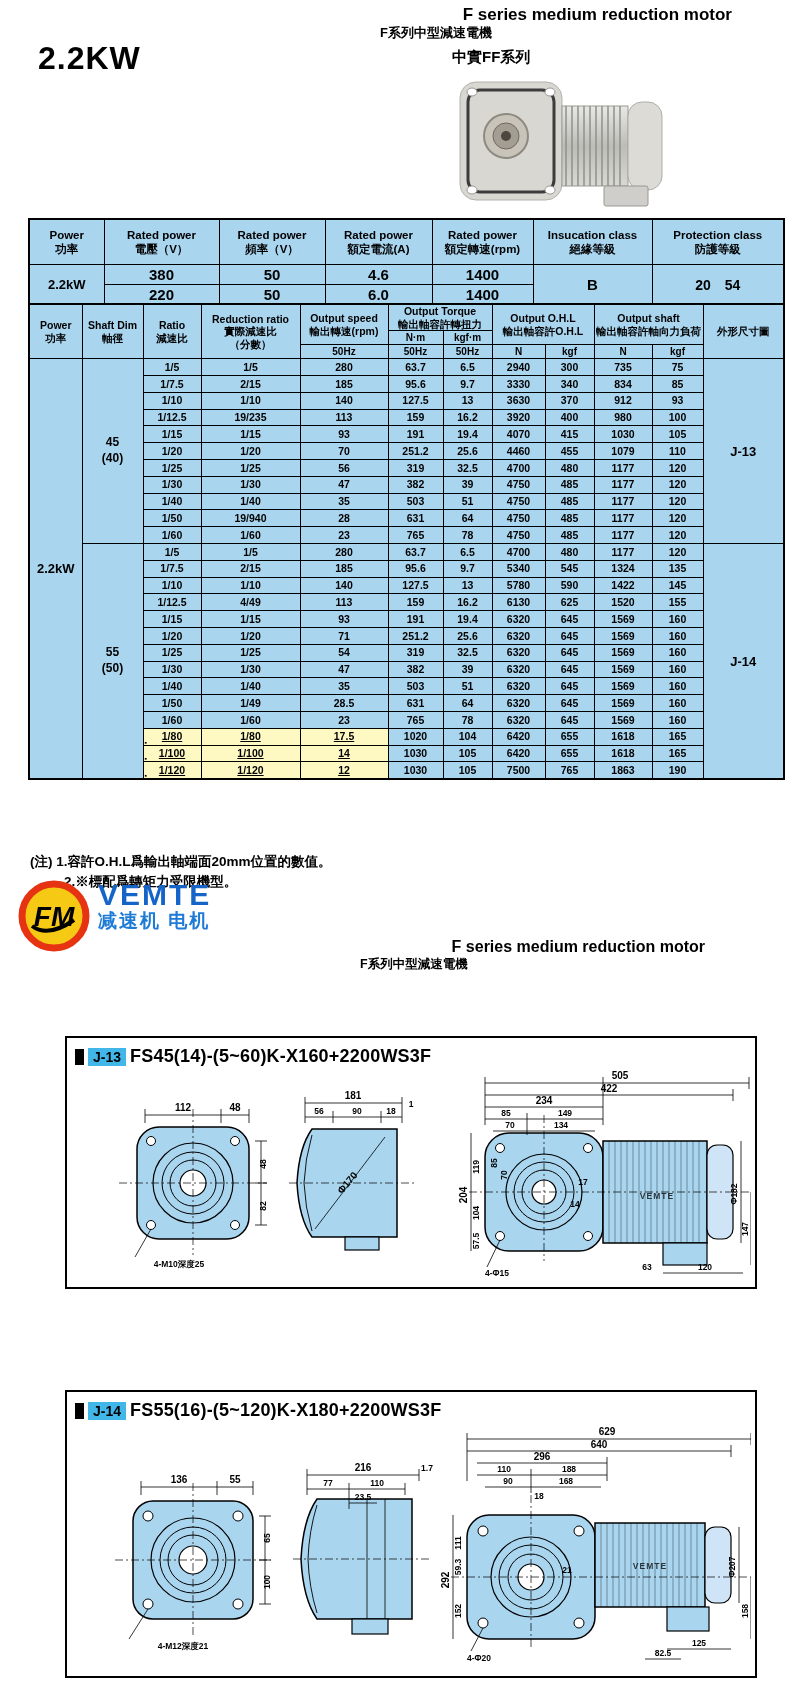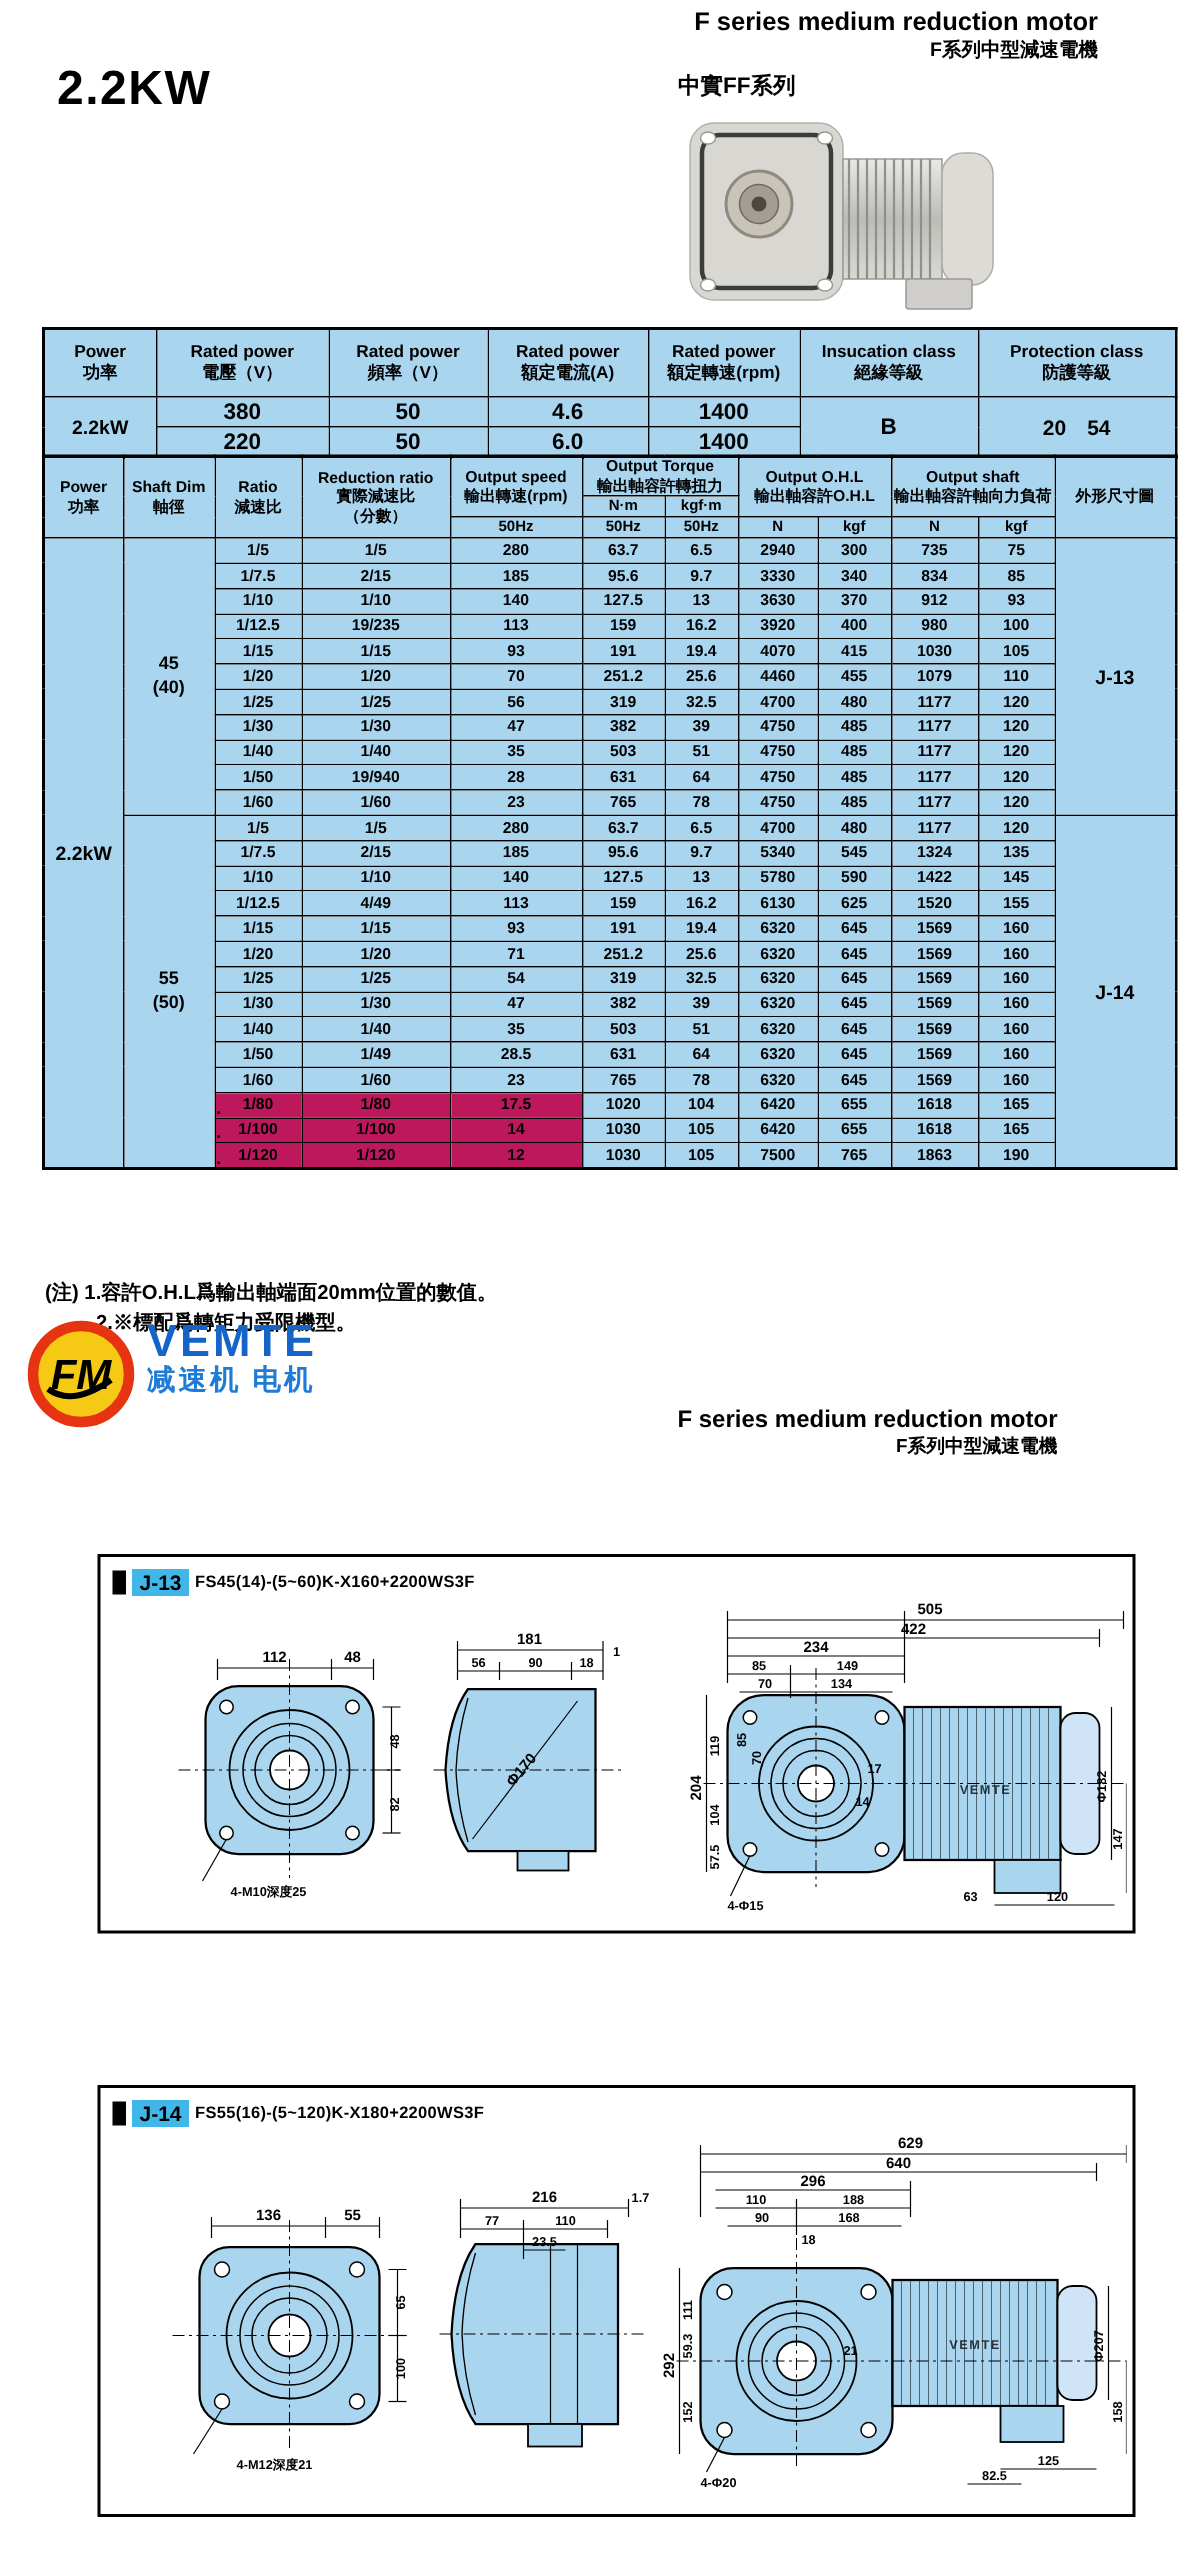--- a/index.html
+++ b/index.html
@@ -4,57 +4,57 @@
 <style>
   html,body{margin:0;padding:0;}
   body{
     width:800px;height:1700px;position:relative;background:#fff;
     font-family:"Liberation Sans", sans-serif;color:#000;
   }
   .abs{position:absolute;}
 
   
   .hdr-en{font-size:17px;font-weight:bold;text-align:right;letter-spacing:0;}
-  .hdr-cn{font-size:13px;font-weight:bold;text-align:right;}
+  .hdr-cn{font-size:13px;font-weight:bold;}
   .kw-title{font-size:32px;font-weight:bold;letter-spacing:1px;}
   .series-label{font-size:15px;font-weight:bold;}
 
   
   table{border-collapse:collapse;table-layout:fixed;border:2px solid #000;}
   th,td{border:1px solid #000;background:#A9D5EF;text-align:center;vertical-align:middle;
         padding:0;font-weight:bold;position:relative;}
   .pt th{font-size:11.5px;line-height:1.25;height:44px;}
   .pt td{font-size:15px;height:19px;}
   .pt .pw{font-size:13px;}
   .prot span{display:inline-block;margin:0 7px;}
 
   .rt th{font-size:10.5px;line-height:1.2;}
   .rt .h1{height:40px;}
   .rt .h2{height:13px;font-size:10px;}
   .rt td{font-size:10.5px;height:15.8px;line-height:1;}
   .rt .pw{font-size:13px;}
   .rt .sh div{line-height:1.3;font-size:12px;}
   .rt .ref{font-size:13px;}
-  .rt .wh{background:#be185d;}
+  .rt .wh{background:#fef9c3;text-decoration:underline;}
   .mk{position:absolute;left:1px;bottom:-1px;font-size:7px;line-height:7px;}
 
   
   .notes{font-size:13.5px;font-weight:bold;line-height:1.45;}
   .notes div{white-space:pre;}
 
   
   .brand-name{font-size:30px;font-weight:bold;color:#1565C8;letter-spacing:2px;line-height:1;}
   .brand-sub{font-size:19px;font-weight:bold;color:#1E7BD6;letter-spacing:2px;line-height:1.2;}
 
   
   .dwg-box{border:2px solid #000;background:#fff;}
   .dwg-title{display:flex;align-items:center;gap:4px;margin:8px 0 0 8px;}
   .dwg-sq{width:9px;height:16px;background:#000;display:inline-block;}
   .dwg-tag{background:#41B7E9;color:#000;font-size:14px;font-weight:bold;padding:1px 5px;}
-  .dwg-name{font-size:11px;font-weight:bold;letter-spacing:0.2px;}
+  .dwg-name{font-size:18px;font-weight:bold;letter-spacing:0.2px;}
 
   svg text{font-family:"Liberation Sans",sans-serif;}
   .dt{font-size:10px;font-weight:bold;fill:#000;text-anchor:middle;}
   .ds{font-size:8.5px;font-weight:bold;fill:#000;text-anchor:middle;}
 </style>
 </head>
 <body>
 
 <div class="abs hdr-en" style="left:380px;top:5px;width:352px;">F series medium reduction motor</div>
 <div class="abs hdr-cn" style="left:380px;top:24px;width:352px;">F系列中型減速電機</div>

